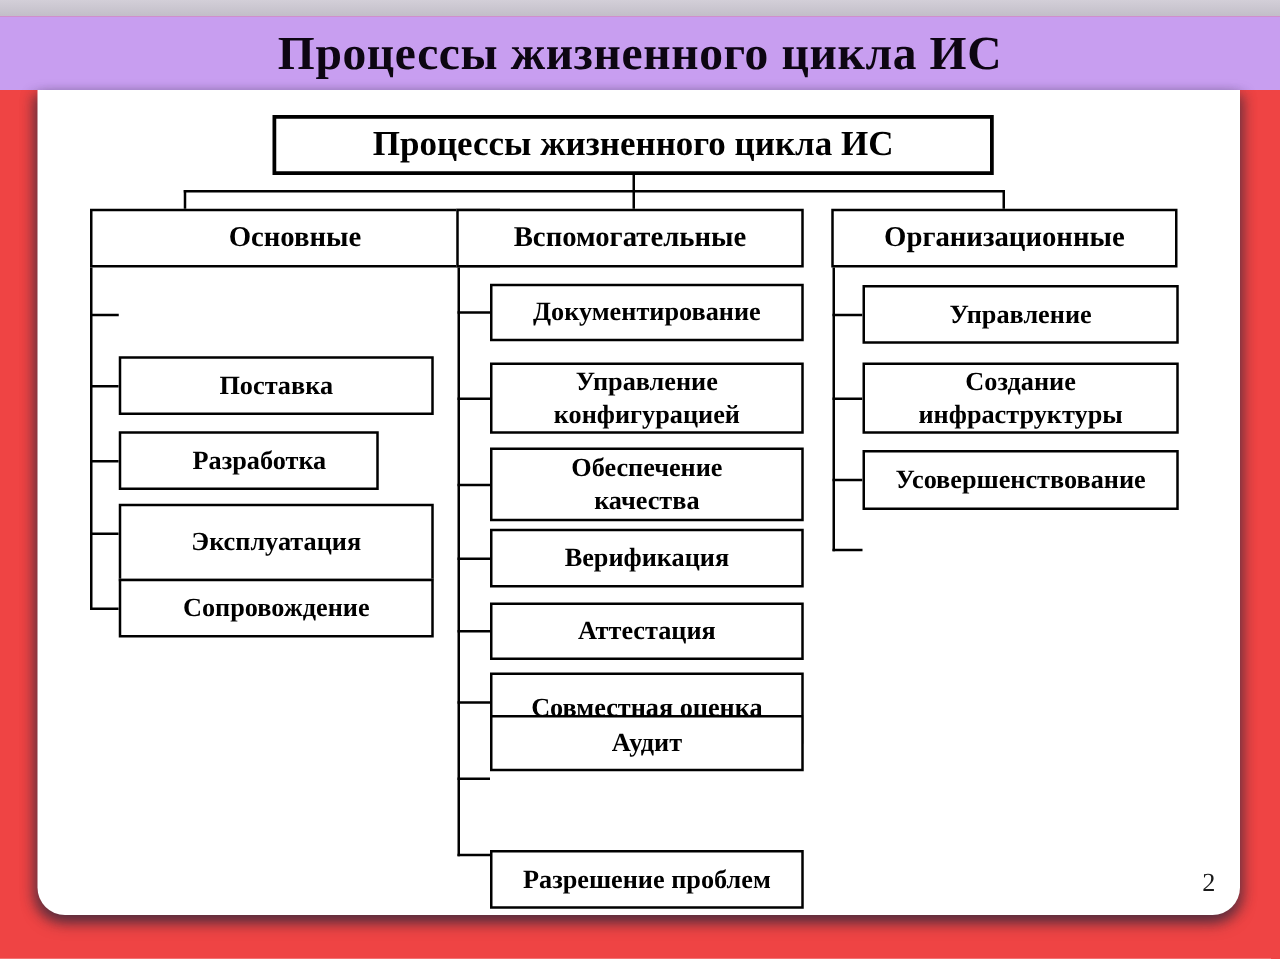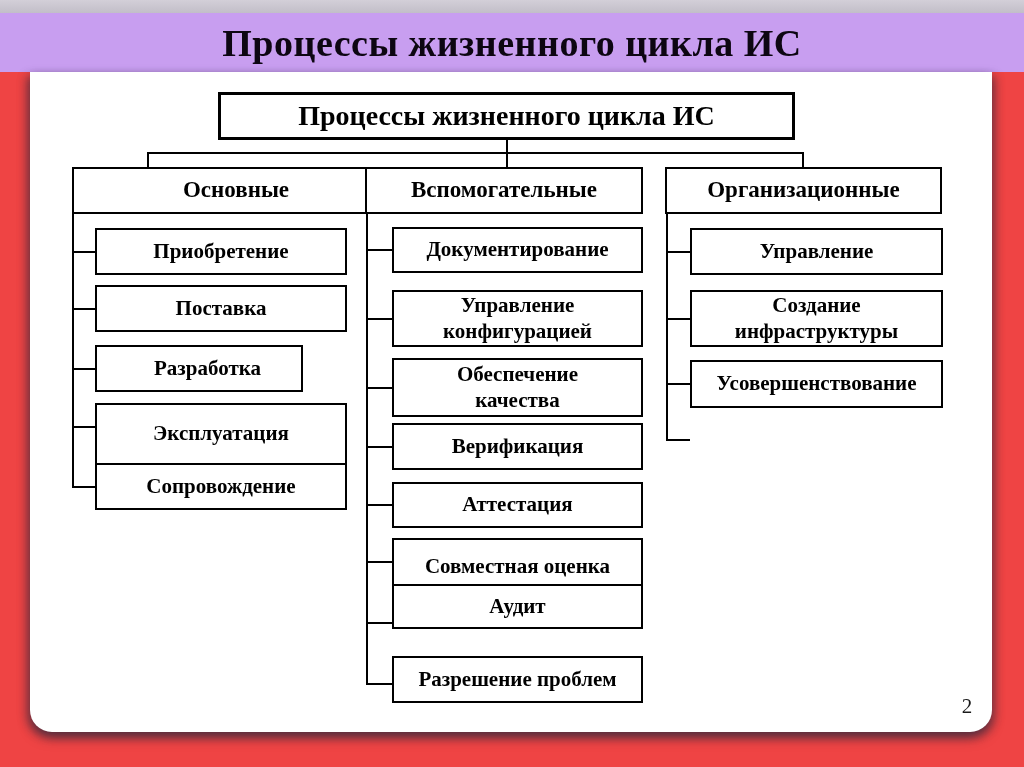--- a/index.html
+++ b/index.html
@@ -53,21 +53,20 @@
     <div class="box root-box" style="left:218px; top:92px; width:577px; height:48px;">Процессы жизненного цикла ИС</div>
 
   <div class="line" style="left: 506px; top: 140px; width: 2px; height: 13px;"></div>
       <div class="line" style="left: 147px; top: 152px; width: 657px; height: 2px;"></div>
       <div class="line" style="left: 147px; top: 152px; width: 2px; height: 16px;"></div>
       <div class="line" style="left: 506px; top: 152px; width: 2px; height: 16px;"></div>
       <div class="line" style="left: 802px; top: 152px; width: 2px; height: 16px;"></div>
       <div class="box header-box" style="left: 72px; top: 167px; width: 328px; height: 47px;">Основные</div>
       <div class="line" style="left: 72px; top: 214px; width: 2px; height: 274px;"></div>
       <div class="line" style="left: 72px; top: 251px; width: 23px; height: 2px;"></div>
-      <div class="box item-box" style="left: 95px; top: 228px; width: 252px; height: 47px;">Приобретение</div>
       <div class="line" style="left: 72px; top: 308px; width: 23px; height: 2px;"></div>
       <div class="box item-box" style="left: 95px; top: 285px; width: 252px; height: 47px;">Поставка</div>
       <div class="line" style="left: 72px; top: 368px; width: 23px; height: 2px;"></div>
       <div class="box item-box" style="left: 95px; top: 345px; width: 208px; height: 47px; padding-left: 17px;">Разработка</div>
       <div class="line" style="left: 72px; top: 426px; width: 23px; height: 2px;"></div>
       <div class="box item-box" style="left: 95px; top: 403px; width: 252px; height: 62px;">Эксплуатация</div>
       <div class="line" style="left: 72px; top: 486px; width: 23px; height: 2px;"></div>
       <div class="box item-box" style="left: 95px; top: 463px; width: 252px; height: 47px;">Сопровождение</div>
       <div class="box header-box" style="left: 365px; top: 167px; width: 278px; height: 47px;">Вспомогательные</div>
       <div class="line" style="left: 366px; top: 214px; width: 2px; height: 471px;"></div>
@@ -79,23 +78,23 @@
       <div class="line" style="left: 366px; top: 387px; width: 26px; height: 2px;"></div>
       <div class="box item-box" style="left: 392px; top: 358px; width: 251px; height: 59px;">Обеспечение
 качества</div>
       <div class="line" style="left: 366px; top: 446px; width: 26px; height: 2px;"></div>
       <div class="box item-box" style="left: 392px; top: 423px; width: 251px; height: 47px;">Верификация</div>
       <div class="line" style="left: 366px; top: 504px; width: 26px; height: 2px;"></div>
       <div class="box item-box" style="left: 392px; top: 482px; width: 251px; height: 46px;">Аттестация</div>
       <div class="line" style="left: 366px; top: 561px; width: 26px; height: 2px;"></div>
       <div class="box item-box" style="left: 392px; top: 538px; width: 251px; height: 57px;">Совместная оценка</div>
       <div class="line" style="left: 366px; top: 622px; width: 26px; height: 2px;"></div>
-      <div class="box item-box" style="left: 392px; top: 584px; width: 251px; height: 45px;">Аудит</div>
+      <div class="box item-box" style="left: 392px; top: 572px; width: 251px; height: 45px;">Аудит</div>
       <div class="line" style="left: 366px; top: 683px; width: 26px; height: 2px;"></div>
-      <div class="box item-box" style="left: 392px; top: 656px; width: 251px; height: 47px;">Разрешение проблем</div>
+      <div class="box item-box" style="left: 392px; top: 680px; width: 251px; height: 47px;">Разрешение проблем</div>
       <div class="box header-box" style="left: 665px; top: 167px; width: 277px; height: 47px;">Организационные</div>
       <div class="line" style="left: 666px; top: 214px; width: 2px; height: 227px;"></div>
       <div class="line" style="left: 666px; top: 251px; width: 24px; height: 2px;"></div>
       <div class="box item-box" style="left: 690px; top: 228px; width: 253px; height: 47px;">Управление</div>
       <div class="line" style="left: 666px; top: 318px; width: 24px; height: 2px;"></div>
       <div class="box item-box" style="left: 690px; top: 290px; width: 253px; height: 57px;">Создание
 инфраструктуры</div>
       <div class="line" style="left: 666px; top: 383px; width: 24px; height: 2px;"></div>
       <div class="box item-box" style="left: 690px; top: 360px; width: 253px; height: 48px;">Усовершенствование</div>
       <div class="line" style="left: 666px; top: 439px; width: 24px; height: 2px;"></div>

